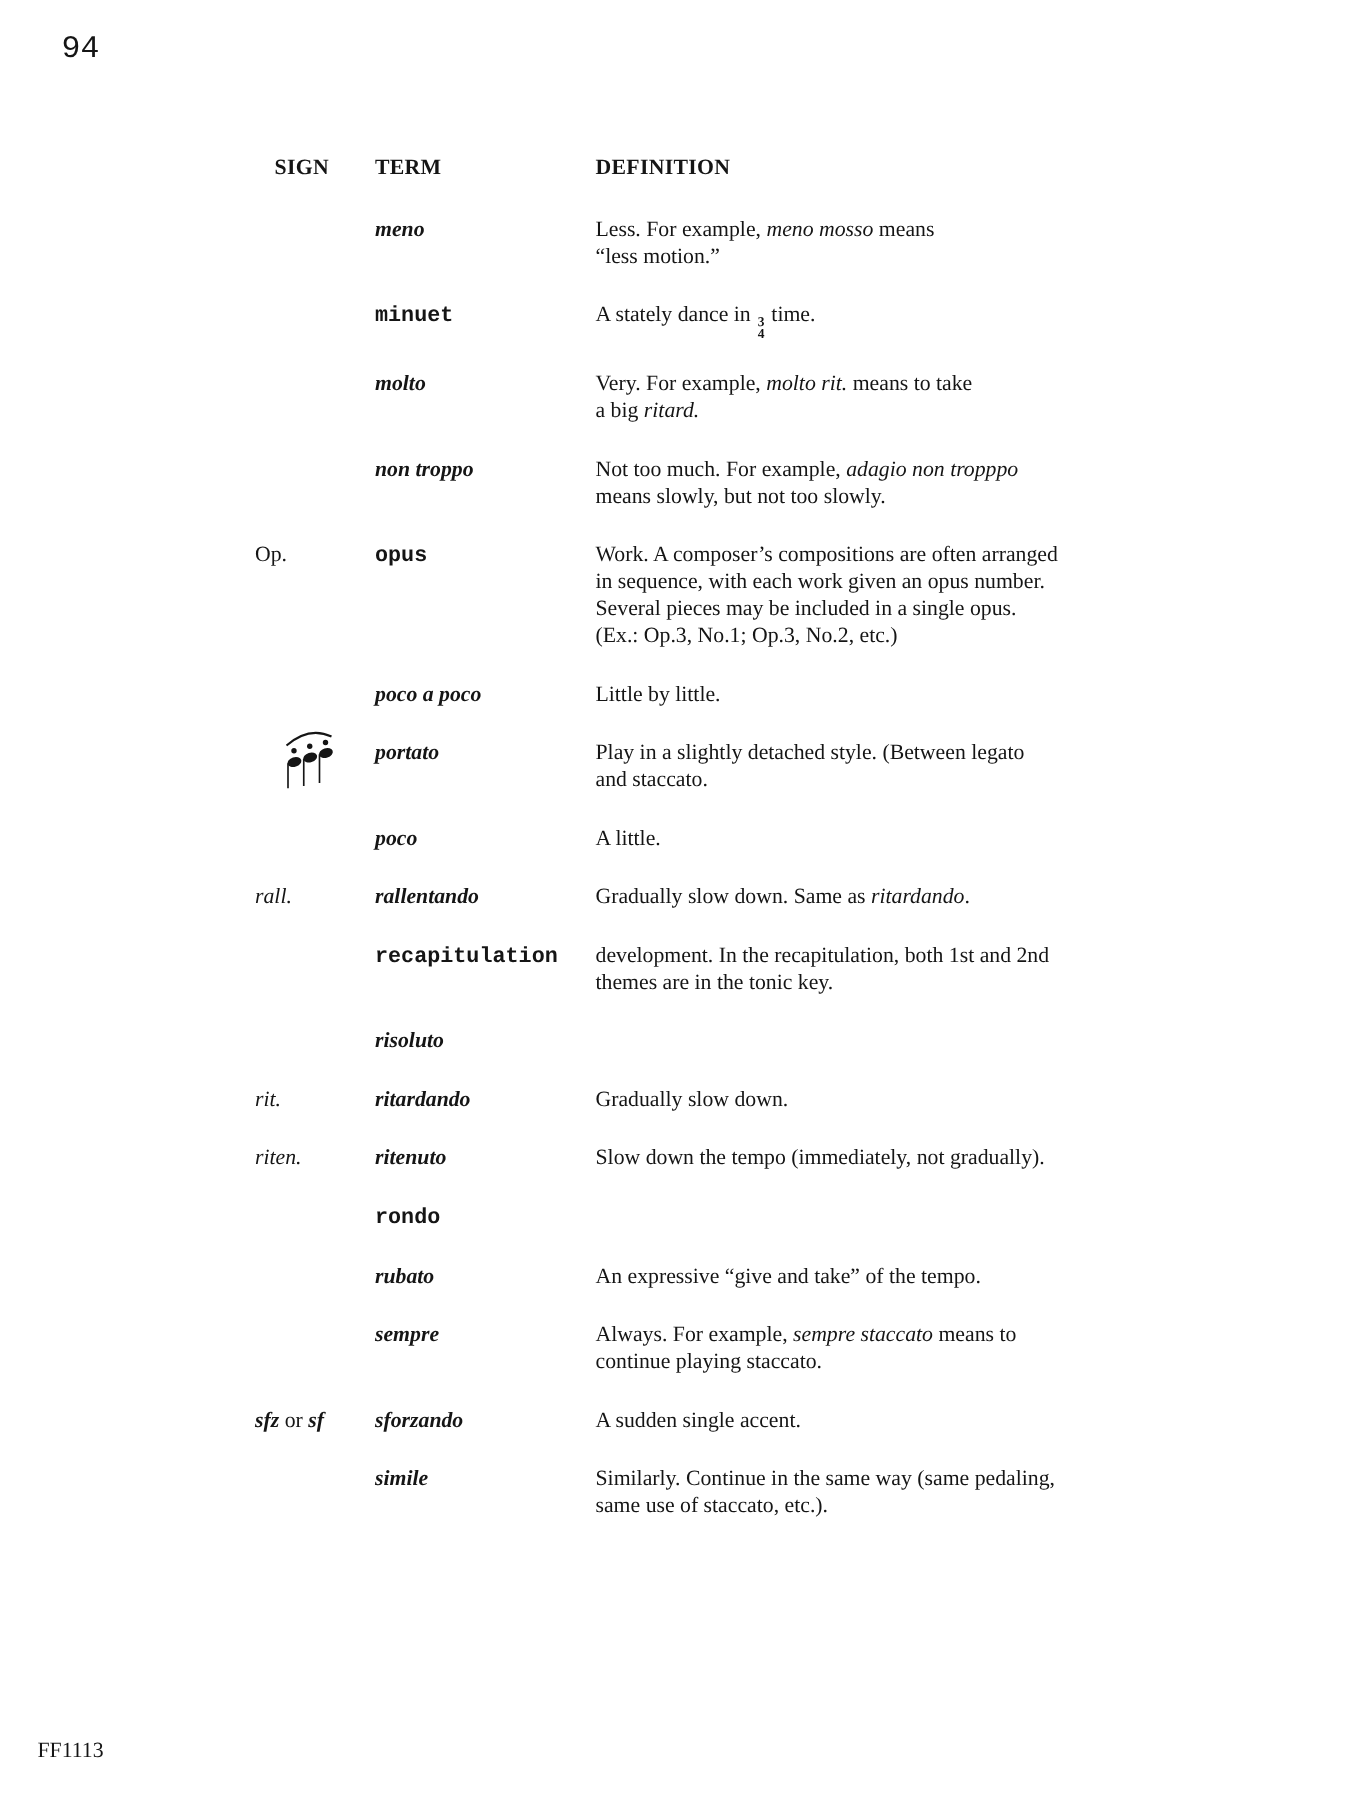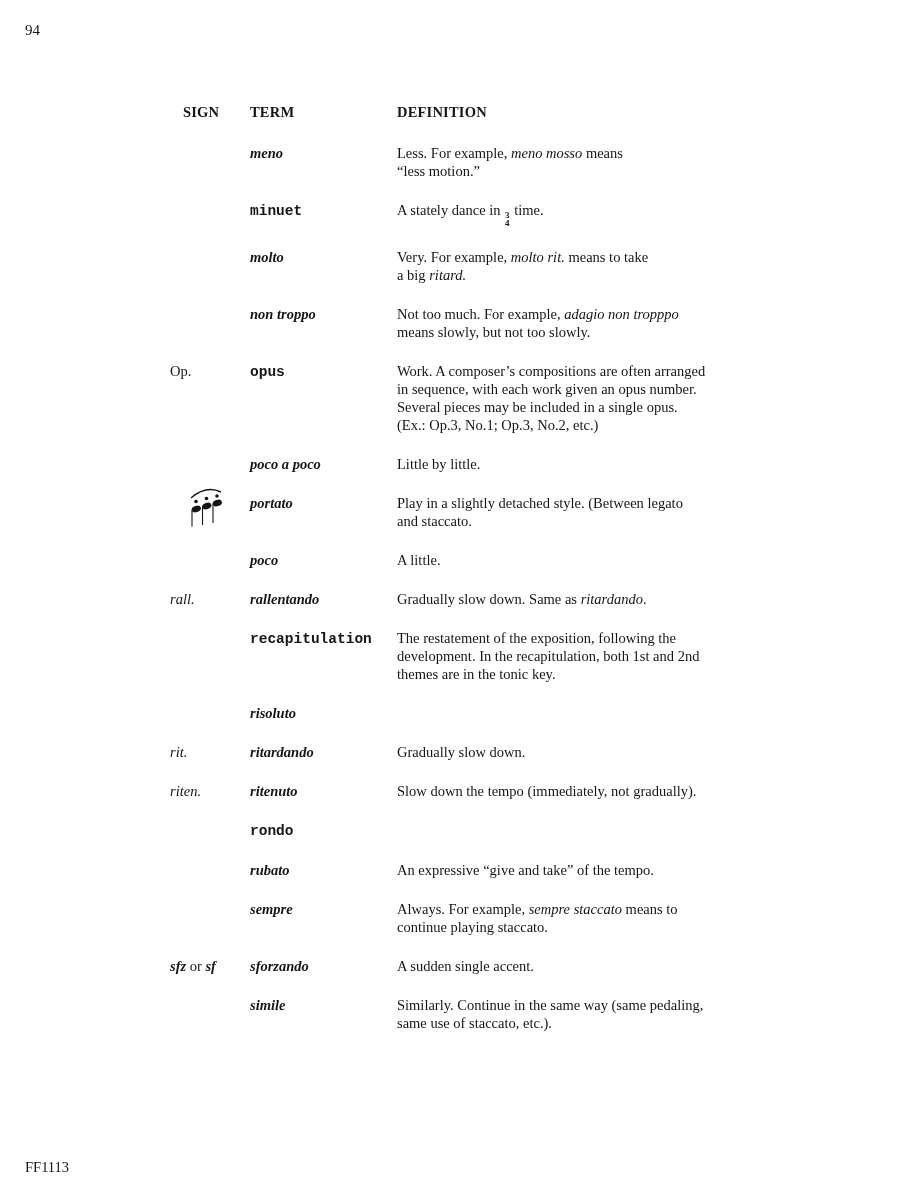--- a/index.html
+++ b/index.html
@@ -10,23 +10,24 @@
   body {
     position: relative;
     width: 900px;
     height: 1200px;
     font-family: "Liberation Serif", "DejaVu Serif", serif;
     color: #151515;
     overflow: hidden;
   }
   .page-number {
     position: absolute;
-    left: 25px;
+    left: 41px;
     top: 22px;
-    font-size: 15px;
+    font-size: 21px;
+    font-family: Liberation Mono, monospace;
   }
   .footer-code {
     position: absolute;
     left: 25px;
     top: 1159px;
     font-size: 14.5px;
   }
   .glossary {
     position: absolute;
     left: 167px;
@@ -170,21 +171,20 @@
         <div class="cell sign-cell"><span class="seg-i">rall.</span></div>
         <div class="cell term-cell"><span class="seg-bi">rallentando</span></div>
         <div class="cell def-cell">
           <div class="def-line"><span class="seg-p">Gradually slow down. Same as </span><span class="seg-i">ritardando</span><span class="seg-p">.</span></div>
         </div>
       </div>
       <div class="row">
         <div class="cell sign-cell"></div>
         <div class="cell term-cell"><span class="seg-b">recapitulation</span></div>
         <div class="cell def-cell">
-          <div class="def-line"><span class="seg-p">The restatement of the exposition, following the</span></div>
           <div class="def-line"><span class="seg-p">development. In the recapitulation, both 1st and 2nd</span></div>
           <div class="def-line"><span class="seg-p">themes are in the tonic key.</span></div>
         </div>
       </div>
       <div class="row">
         <div class="cell sign-cell"></div>
         <div class="cell term-cell"><span class="seg-bi">risoluto</span></div>
       </div>
       <div class="row">
         <div class="cell sign-cell"><span class="seg-i">rit.</span></div>

